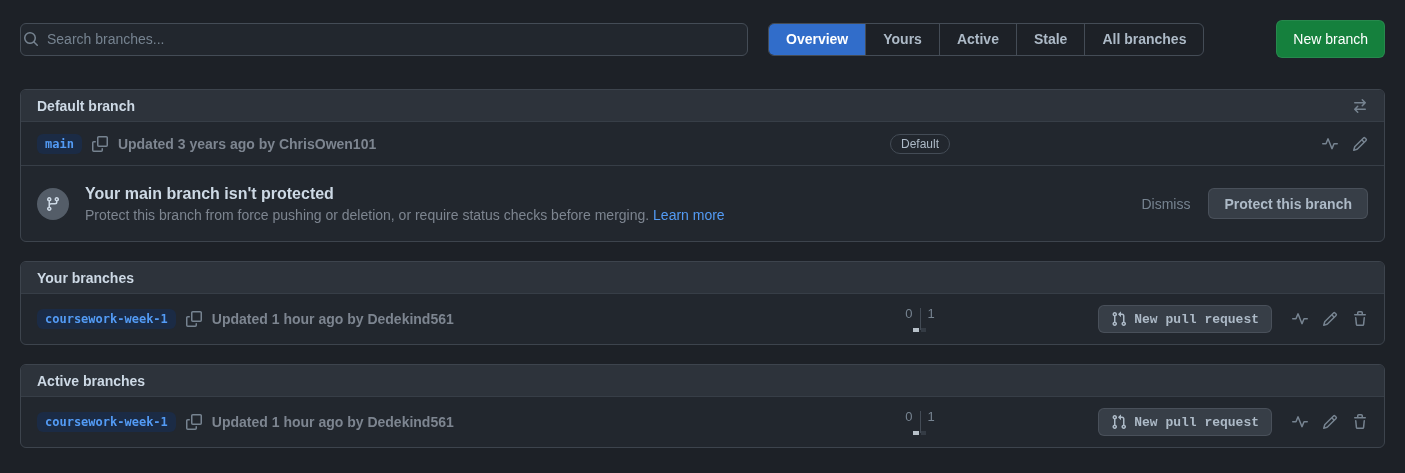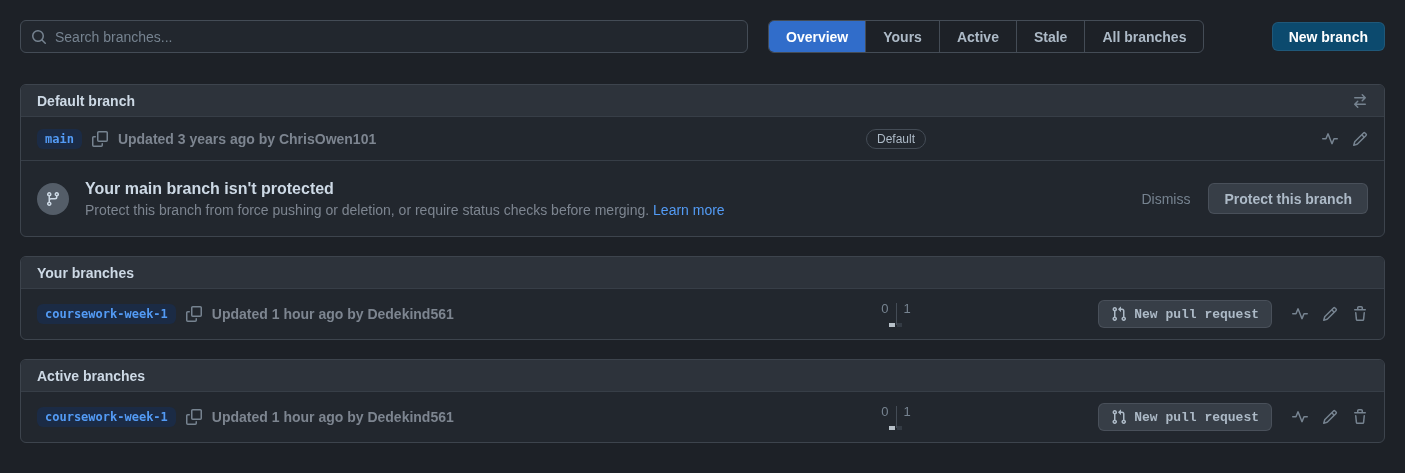--- a/index.html
+++ b/index.html
@@ -17,21 +17,21 @@
   .topbar {
     display: flex; align-items: center;
     padding: 20px 20px 0 20px;
   }
   .search-box {
     width: 728px; height: 33px;
     background: #22272e;
     border: 1px solid #444c56;
     border-radius: 6px;
     display: flex; align-items: center;
-    padding: 0 10px;
+    padding: 0 2px;
     color: #768390;
   }
   .search-box input {
     flex: 1; background: transparent; border: none; outline: none;
     color: #adbac7; font-size: 14px; margin-left: 8px;
     font-family: "Liberation Sans", sans-serif;
   }
   .search-box input::placeholder { color: #768390; }
 
   .tab-group {
@@ -42,25 +42,25 @@
     display: flex; align-items: center;
     padding: 7px 17px; font-weight: 700; font-size: 14px;
     color: #adbac7; cursor: pointer;
     border-left: 1px solid #444c56;
     background: transparent;
   }
   .tab:first-child { border-left: none; }
   .tab.active { background: #316dca; color: #ffffff; }
 
   .new-branch-btn {
-    margin-left: auto; height: 29px;
-    background: #0c4a6e; color: #ffffff;
+    margin-left: auto; height: 38px;
+    background: #15803d; color: #ffffff;
     border: 1px solid rgba(205,217,229,0.1);
     border-radius: 6px; padding: 0 16px;
-    font-weight: 700; font-size: 14px;
+    font-weight: 400; font-size: 14px;
     display: flex; align-items: center; cursor: pointer;
     font-family: "Liberation Sans", sans-serif;
   }
 
   
   .card {
     margin: 0 20px;
     background: #22272e;
     border: 1px solid #3d444d;
     border-radius: 6px;
@@ -94,21 +94,21 @@
     background: #1b2b45;
     border-radius: 6px;
     padding: 3px 8px;
     cursor: pointer; text-decoration: none;
     white-space: nowrap;
   }
   .copy-btn { margin-left: 10px; color: #768390; cursor: pointer; }
   .updated-text { margin-left: 10px; color: #7d8590; font-size: 14px; white-space: nowrap; }
 
   .row-mid {
-    position: absolute; left: 660px; width: 430px;
+    position: absolute; left: 684px; width: 430px;
     display: flex; justify-content: center; align-items: center;
     pointer-events: none;
   }
   .default-badge {
     pointer-events: auto;
     border: 1px solid #444c56; border-radius: 999px;
     color: #adbac7; font-size: 12px; padding: 2px 10px;
   }
 
   .counts { pointer-events: auto; position: relative; display: flex; align-items: center; height: 26px; }

